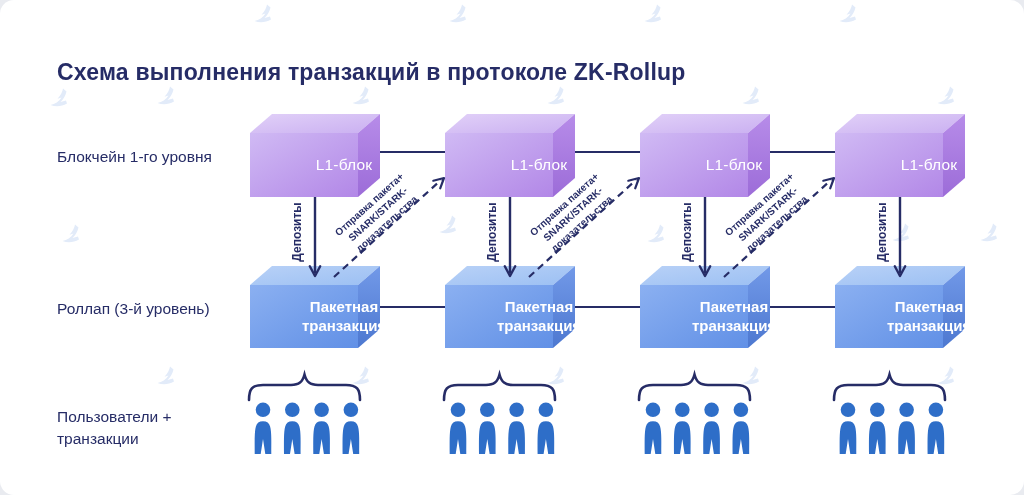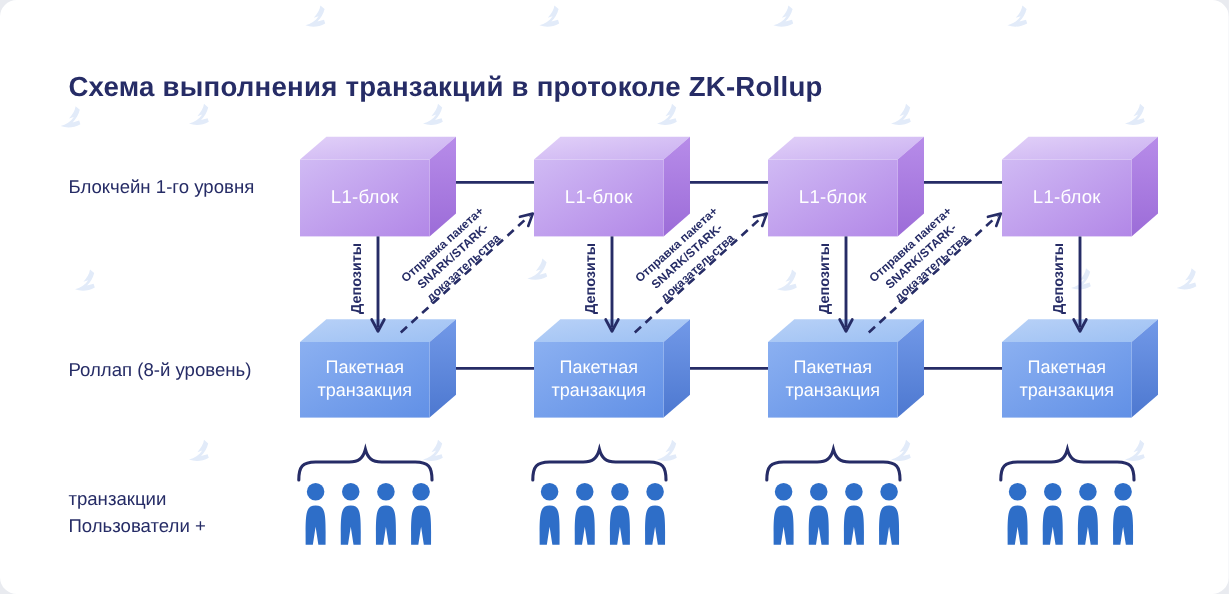--- a/index.html
+++ b/index.html
@@ -18,24 +18,24 @@
   .page-title{
     position:absolute;left:57px;top:44px;font-size:23px;font-weight:700;
     color:var(--navy);letter-spacing:.2px;white-space:nowrap;
   }
   .row-label{
     position:absolute;left:57px;color:var(--navy);
     font-size:15.5px;font-weight:400;line-height:1.4;white-space:nowrap;
   }
   .box-label{
     position:absolute;width:108px;display:flex;flex-direction:column;
-    align-items:center;justify-content:center;color:#fff;text-align:center;
+    align-items:center;justify-content:center;color:#fff;text-align:center;padding-left:40px;
   }
   .box-label.l1{top:133px;height:64px;font-size:15.5px;font-weight:500;letter-spacing:.2px;}
-  .box-label.batch{top:285px;height:63px;font-size:15px;font-weight:400;line-height:1.25;}
+  .box-label.batch{top:285px;height:63px;font-size:15px;font-weight:700;line-height:1.25;}
   .deposit-label{
     position:absolute;transform:translate(-50%,-50%) rotate(-90deg);
     font-size:12px;font-weight:600;color:var(--navy);white-space:nowrap;
   }
   .proof-label{
     position:absolute;transform:translate(-50%,-50%) rotate(-42deg);
     font-size:10px;font-weight:600;color:var(--navy);text-align:center;
     line-height:1.3;white-space:nowrap;
   }
 </style>
@@ -151,25 +151,25 @@
     <use href="#usersgrp" x="390"></use>
     <use href="#usersgrp" x="585"></use>
   </svg>
 
   <h1 class="page-title">Схема выполнения транзакций в протоколе ZK-Rollup</h1>
 
   <div class="row-label" style="top:146px">
     <div>Блокчейн 1-го уровня</div>
   </div>
   <div class="row-label" style="top:298px">
-    <div>Роллап (8-й уровень)</div>
+    <div>Роллап (3-й уровень)</div>
   </div>
   <div class="row-label" style="top:406px">
+    <div>Пользователи +</div>
     <div>транзакции</div>
-    <div>Пользователи +</div>
   </div>
 
   <div class="box-label l1" style="left:250px">L1-блок</div>
   <div class="box-label batch" style="left:250px">
     <div>Пакетная</div>
     <div>транзакция</div>
   </div>
   <div class="deposit-label" style="left:297px;top:232px">Депозиты</div>
 
   <div class="box-label l1" style="left:445px">L1-блок</div>

